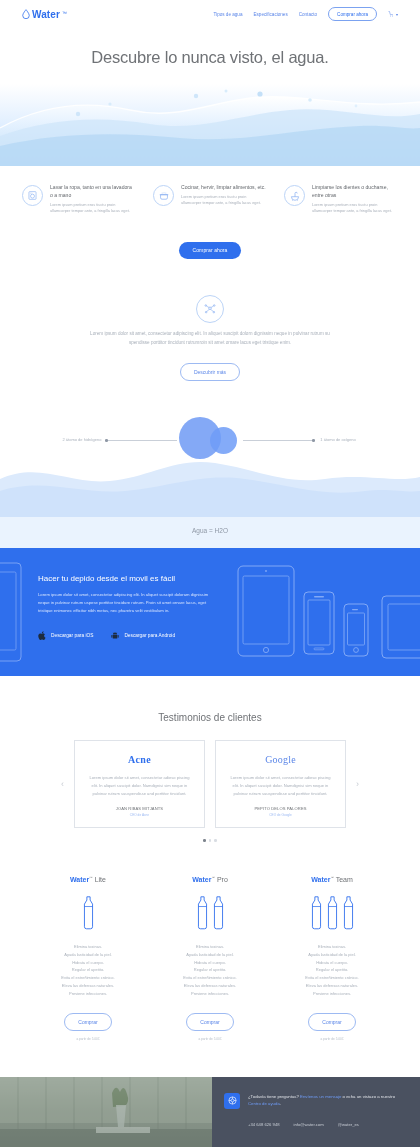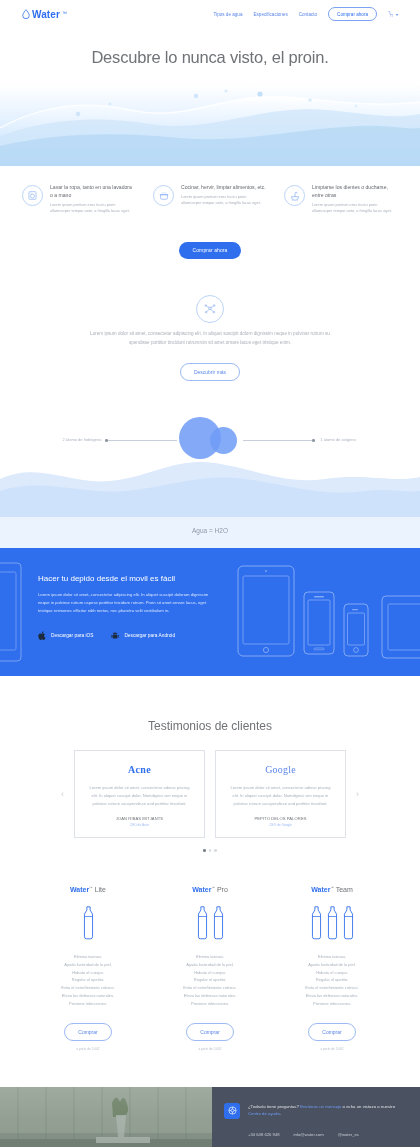--- a/index.html
+++ b/index.html
@@ -129,21 +129,21 @@
   .app-title { font-size: 8px; color: #fff; font-weight: 400; }
   .app-body { font-size: 4.2px; color: #d6e4ff; line-height: 1.85; margin-top: 8px; width: 175px; }
   .app-dl { display: flex; gap: 18px; margin-top: 16px; }
   .dl-item { display: flex; align-items: center; gap: 5px; }
   .dl-label { font-size: 4.8px; color: #fff; }
   .devices { position: absolute; right: 0; top: 0; bottom: 0; z-index: 1; }
   .devices-left { position: absolute; left: -22px; top: 14px; z-index: 1; }
 
   
   .testi-section { padding: 36px 0 0; text-align: center; background:#fff; }
-  .testi-title { font-size: 12px; color: #6f7276; font-weight: 400; margin-top: 7px; }
+  .testi-title { font-size: 10px; color: #6f7276; font-weight: 400; }
   .testi-row {
     display: flex; align-items: center; justify-content: center;
     gap: 10px; margin-top: 17px;
   }
   .testi-arrow { color: #c7ccd3; font-size: 9px; cursor: pointer; user-select: none; }
   .testi-card {
     border: 0.7px solid #dfe3e9; background: #fff; width: 131px;
     padding: 13px 11px 10px; 
   }
   .testi-brand-acne {
@@ -220,21 +220,21 @@
       <svg width="6" height="6" viewBox="0 0 12 12">
         <path d="M1 1h2l1.6 6.2h5.2" fill="none" stroke="#5b86e8" stroke-width="1"></path>
         <circle cx="5" cy="10" r="0.9" fill="#5b86e8"></circle>
         <circle cx="9" cy="10" r="0.9" fill="#5b86e8"></circle>
       </svg>
       <span class="cart-caret">▾</span>
     </span>
   </div>
 </div>
 
-<h1 class="hero-title">Descubre lo nunca visto, el proin.</h1>
+<h1 class="hero-title">Descubre lo nunca visto, el agua.</h1>
 
 <div class="hero-img">
   <svg width="420" height="82" viewBox="0 0 420 82">
     <defs>
       <linearGradient id="wg" x1="0" y1="0" x2="0" y2="1">
         <stop offset="0" stop-color="#ffffff"></stop>
         <stop offset="0.35" stop-color="#e8f3ff"></stop>
         <stop offset="1" stop-color="#bcdcf8"></stop>
       </linearGradient>
     </defs>

